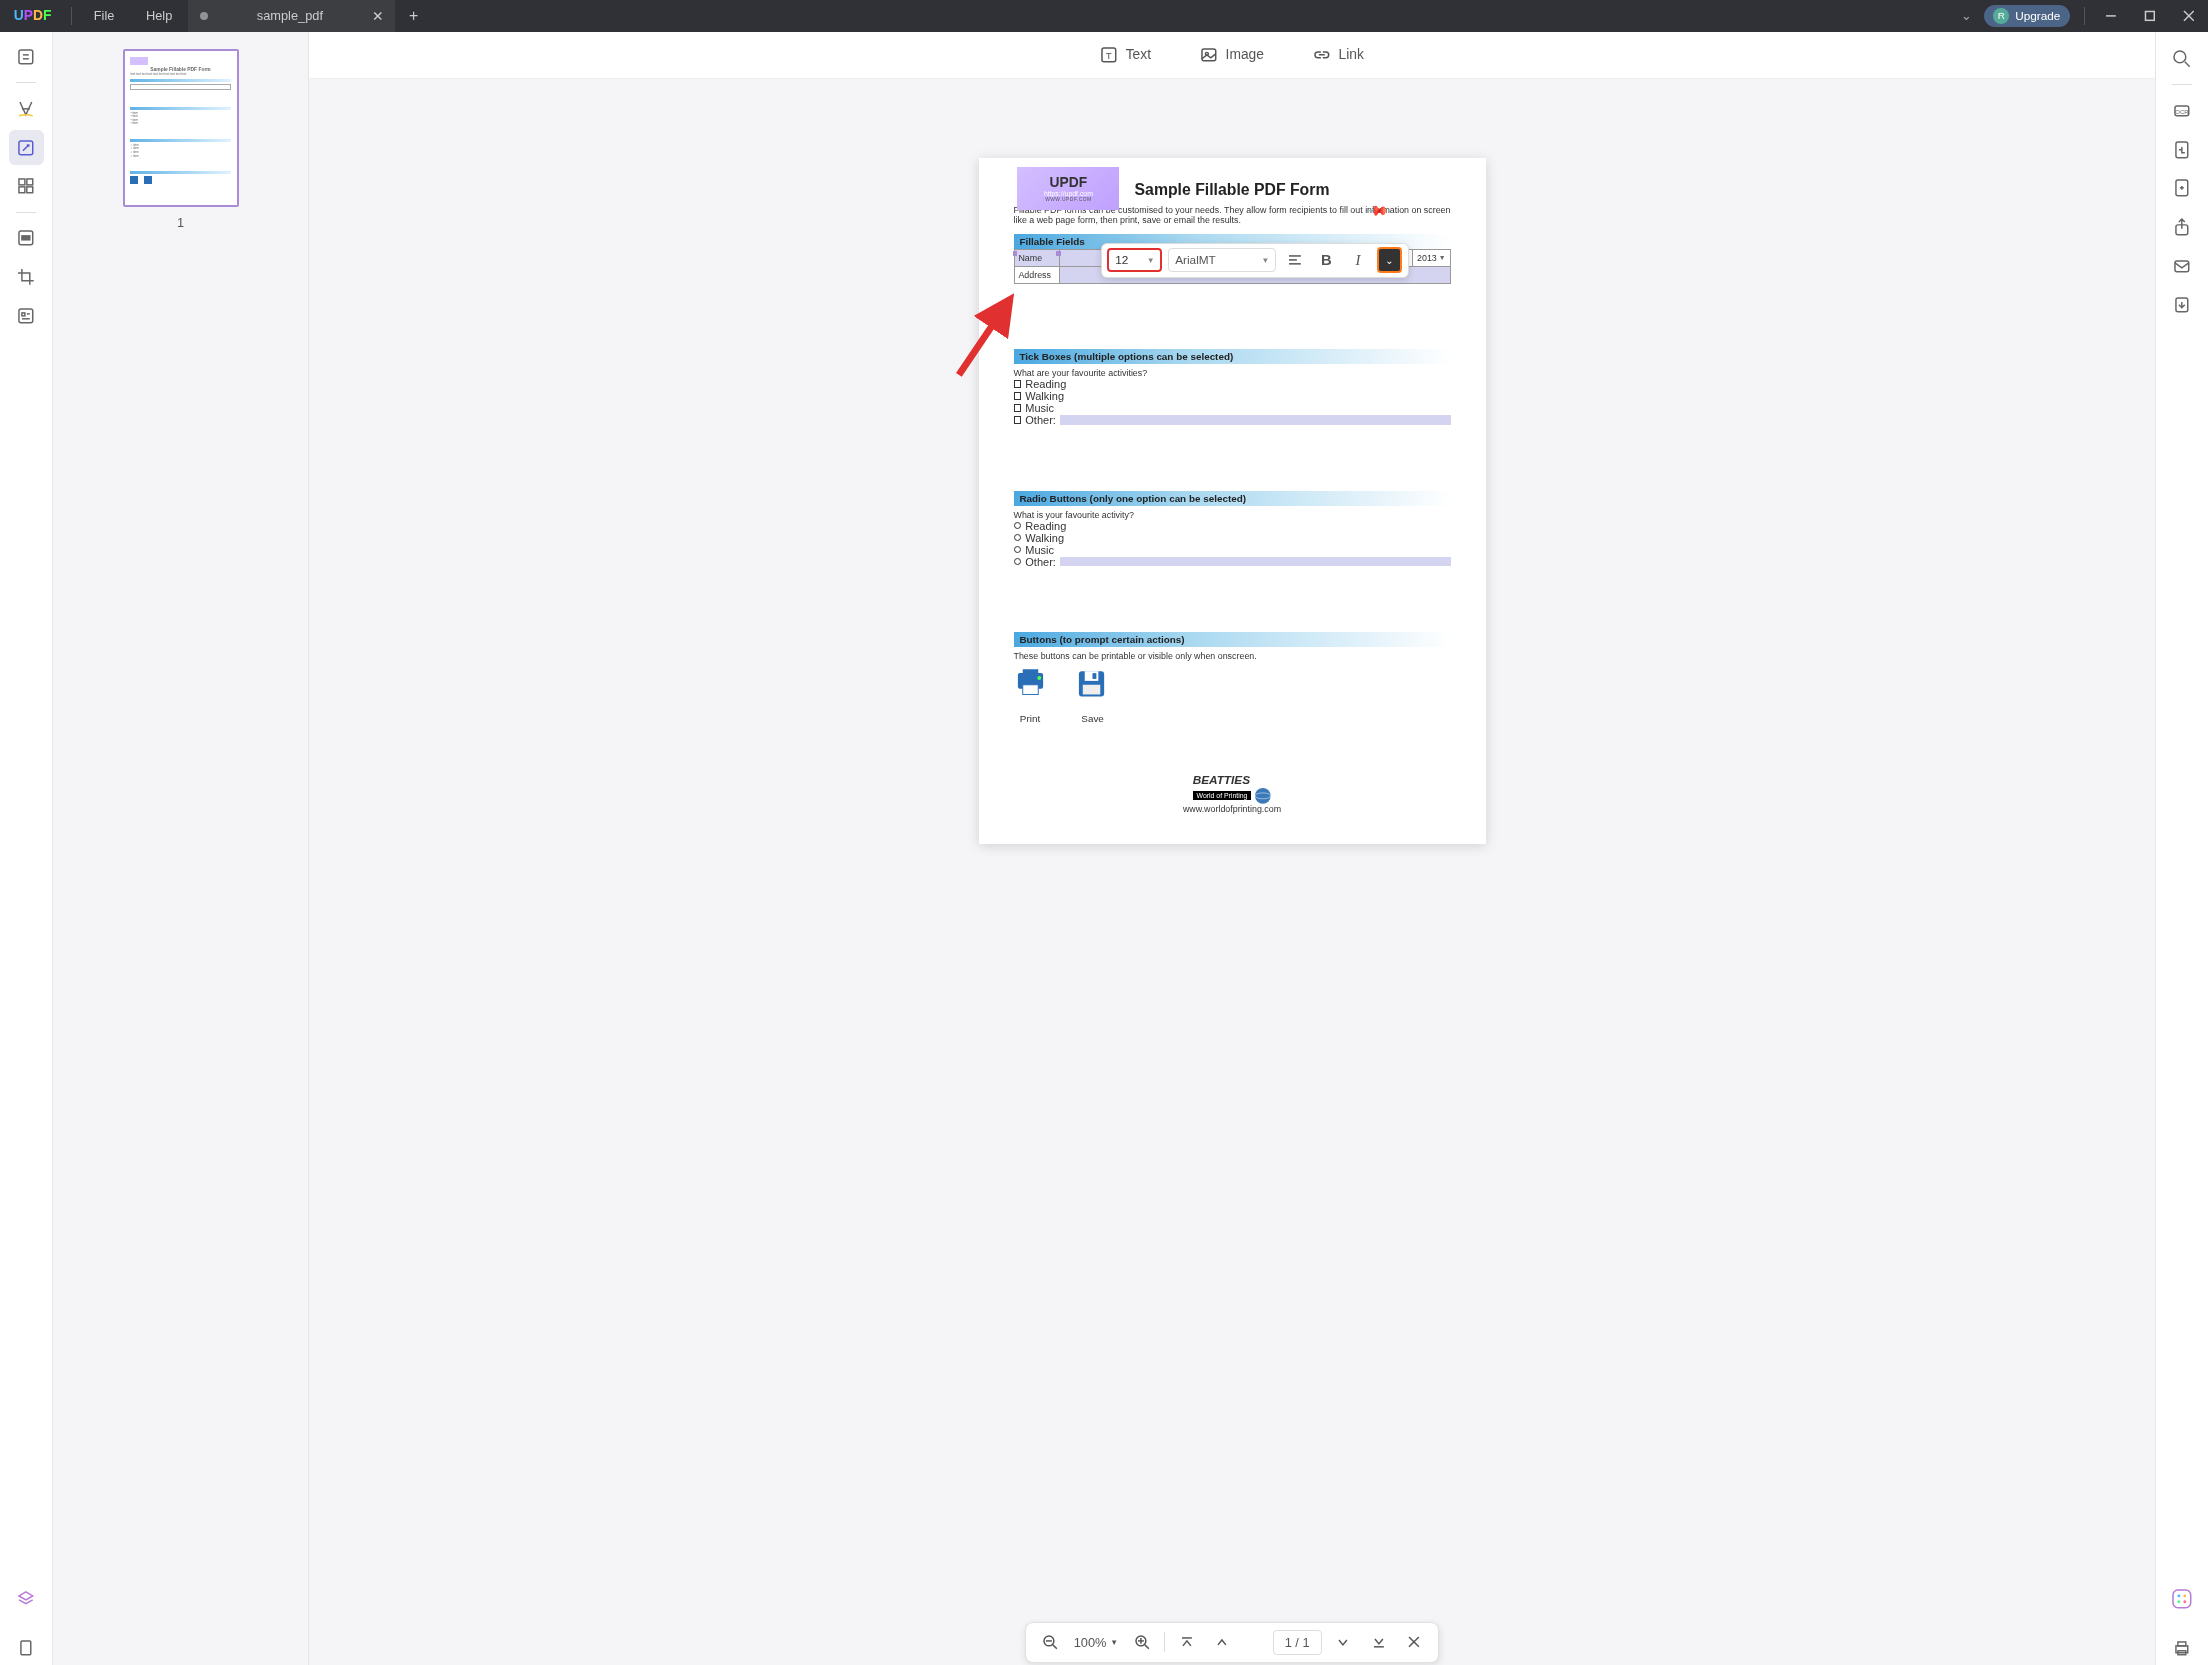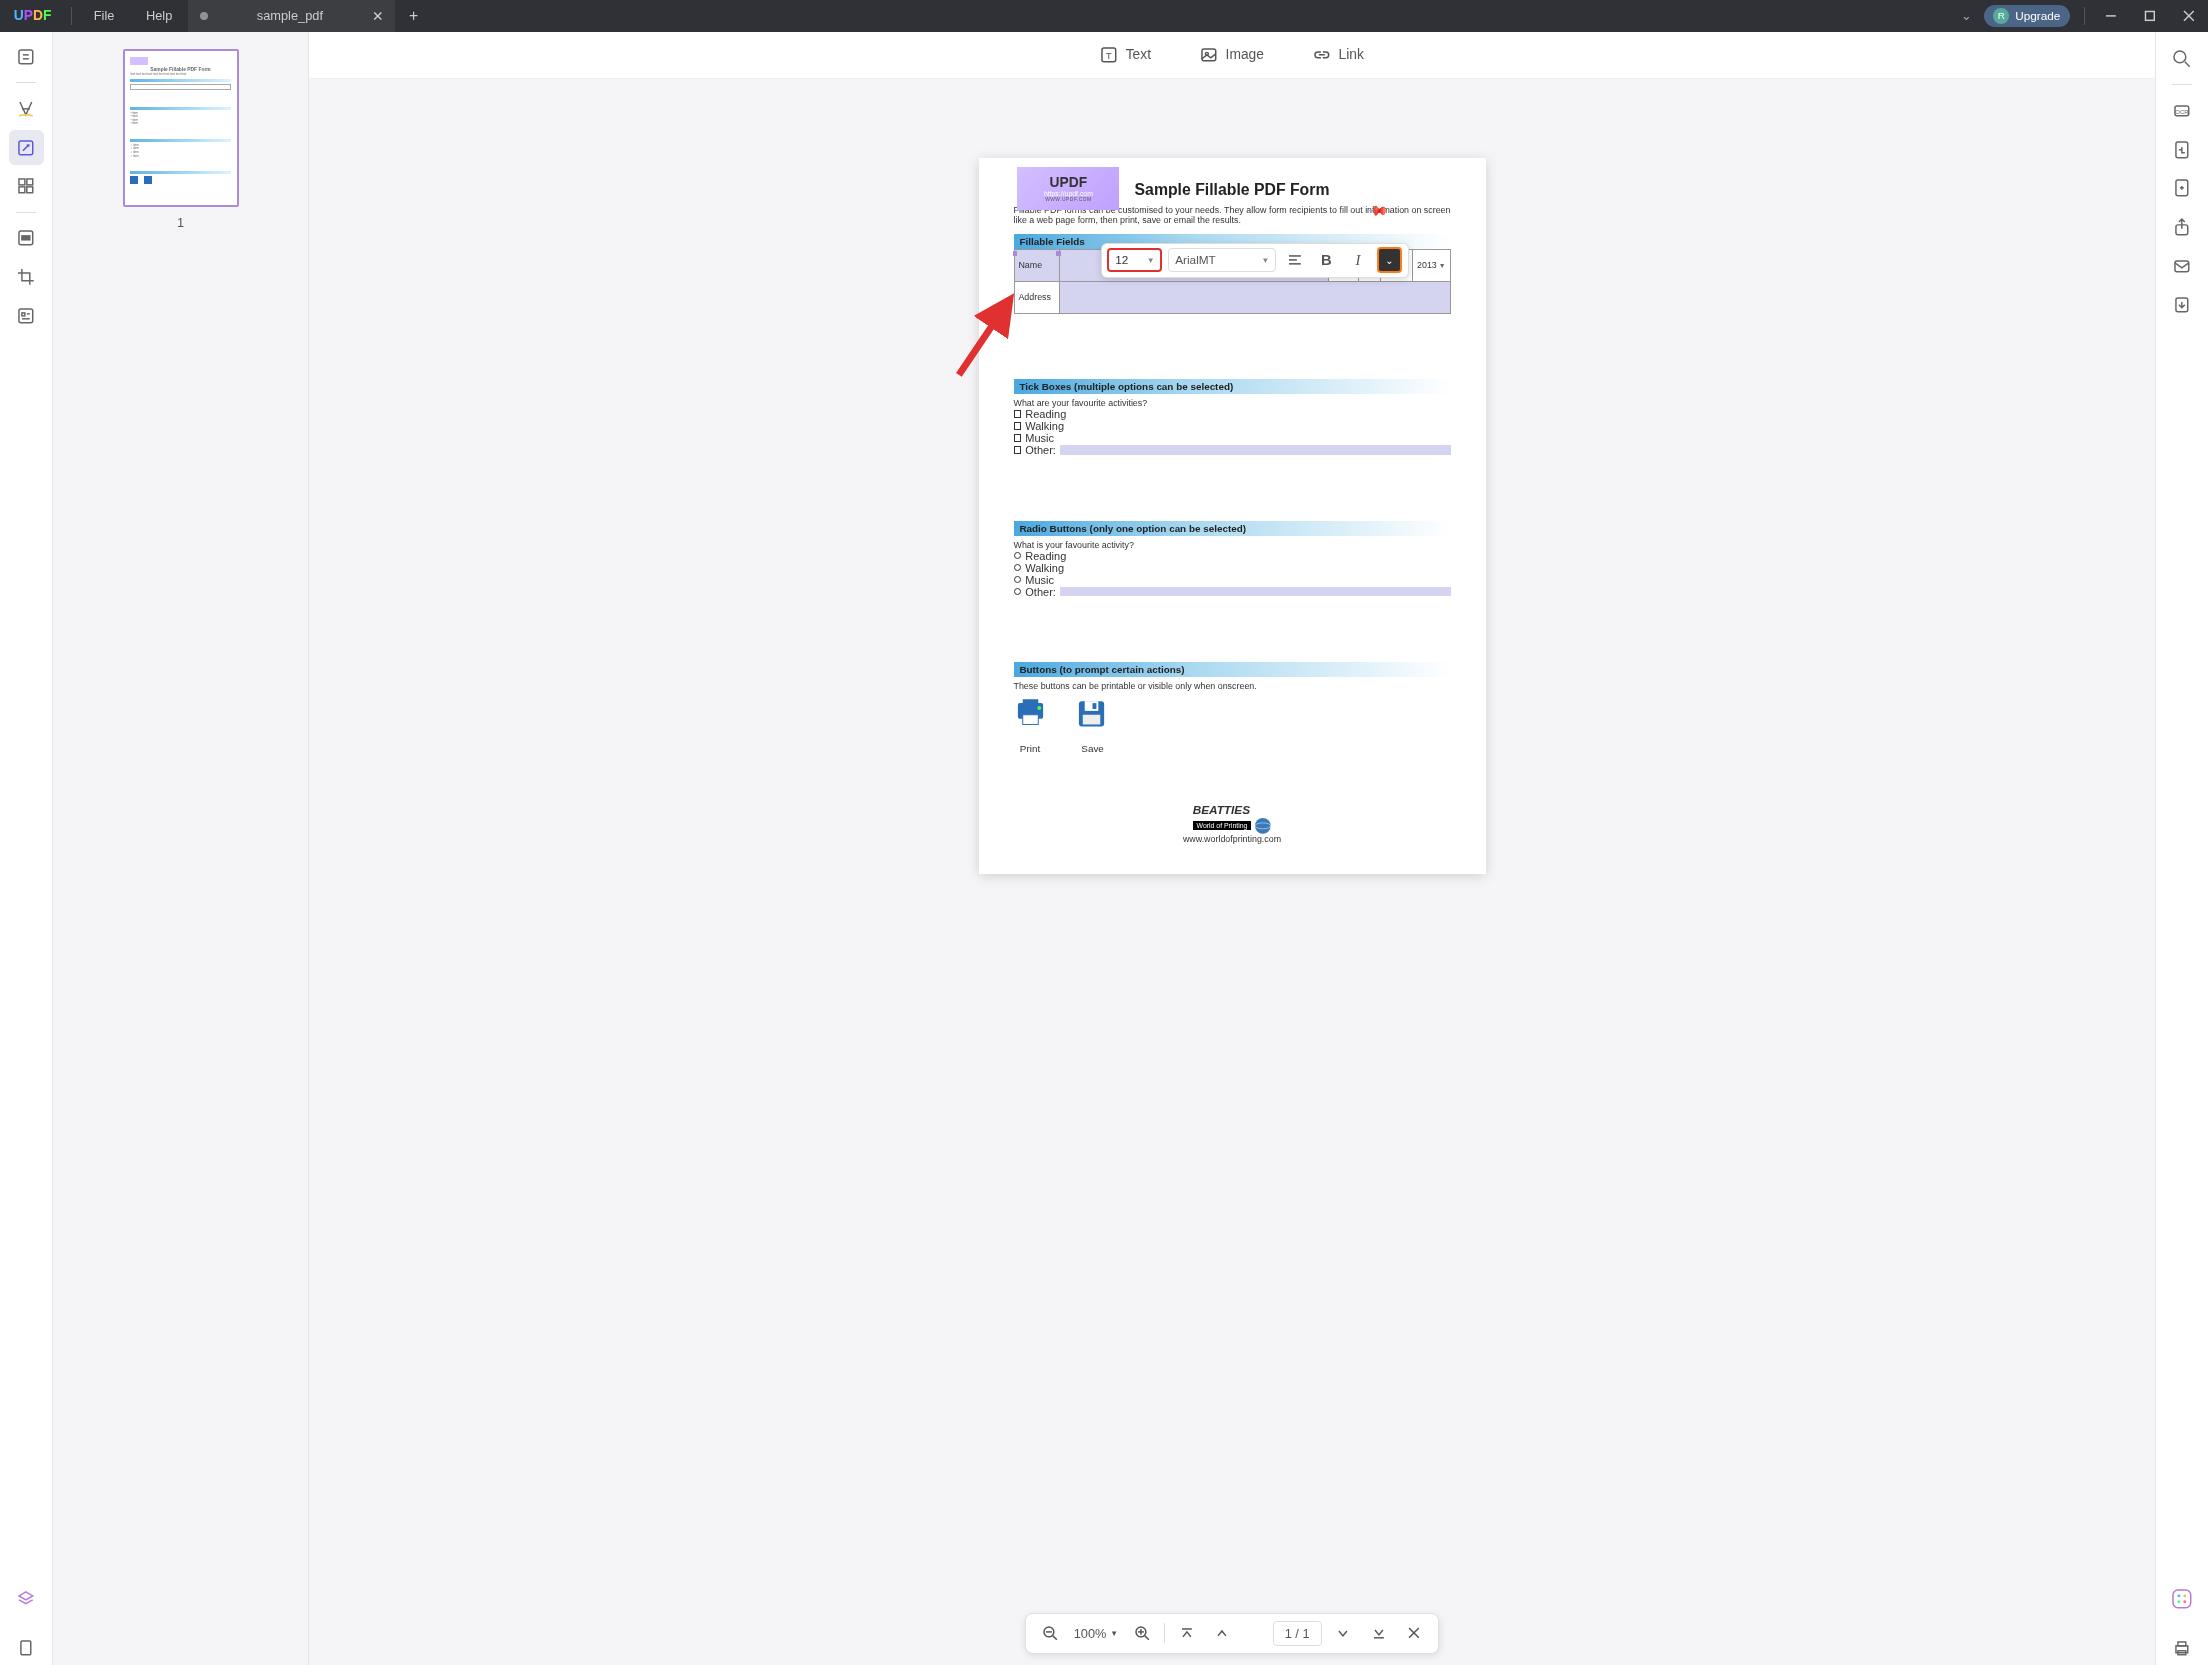--- a/index.html
+++ b/index.html
@@ -41,21 +41,21 @@
 
 .page { width: 507px; background: #fff; box-shadow: 0 2px 11.8px rgba(0,0,0,0.15); margin: 79px 0 49px; padding: 9.9px 0 29.6px; position: relative; font-size: 9.9px; color: #333; }
 .page .inner { padding: 0 35px; }
 .page .logo-box { width: 102px; height: 43px; background: linear-gradient(135deg, #d4bfff, #bfa0ff); margin-left: 3.9px; display: flex; flex-direction: column; align-items: center; justify-content: center; font-size: 7.9px; color: #fff; position: relative; }
 .page .logo-box .t1 { font-size: 13.8px; font-weight: bold; color: #333; }
 .page h1 { font-size: 15.8px; font-weight: bold; margin: -29.6px 0 5.9px; text-align: center; color: #222; }
 .page .pin { position: absolute; right: 99px; top: 45px; color: #b878d6; font-size: 13.8px; transform: rotate(45deg); }
 .page .desc { font-size: 8.9px; text-align: justify; margin-bottom: 7.9px; line-height: 1.2; }
 .page .section-header { background: linear-gradient(to right, #4aa8e0 0%, #a8d8f0 40%, #fff 100%); color: #222; font-weight: bold; font-size: 9.9px; padding: 2px 5.9px; margin-top: 5.9px; }
 .page table { width: 100%; border-collapse: collapse; font-size: 8.9px; }
-.page td { border: 1px solid #999; padding: 1px 3.9px; height: 32px; }
+.page td { border: 1px solid #999; padding: 1px 3.9px; height: 17px; }
 .page td.field { background: #d4d4f0; }
 .page td.label { background: #fff; width: 45px; }
 .page .sel { display: inline-flex; align-items: center; background: #fff; border: none; padding: 0; font-size: 8.9px; }
 .page .sel .arr { font-size: 6.9px; color: #666; margin-left: 2px; }
 .page .q { font-size: 8.9px; margin-top: 3.9px; }
 .page .opt { font-size: 11px; display: flex; align-items: center; gap: 3.9px; }
 .page .opt .box { width: 7.9px; height: 7.9px; border: 1px solid #333; }
 .page .opt .rad { width: 7.9px; height: 7.9px; border: 1.5px solid #333; border-radius: 50%; }
 .page .other-line { flex: 1; height: 9.9px; background: #d4d4f0; }
 .page .spacer-block { height: 59px; }
@@ -76,21 +76,21 @@
 .arrow-annot { position: absolute; width: 79px; height: 99px; }
 .arrow-annot svg { width: 100%; height: 100%; }
 
 
 .right-rail { width: 53px; background: #fff; border-left: 1px solid #e5e5e5; display: flex; flex-direction: column; align-items: center; padding-top: 9.9px; gap: 3.9px; }
 .right-rail .rt { width: 35px; height: 35px; display: flex; align-items: center; justify-content: center; border-radius: 5.9px; cursor: pointer; color: #666; }
 .right-rail .divider { width: 19.7px; height: 1px; background: #ddd; margin: 3.9px 0; }
 .right-rail .bottom { margin-top: auto; margin-bottom: 9.9px; }
 
 
-.page-nav { position: absolute; bottom: 11px; left: 50%; transform: translateX(-50%); background: #fff; border: 1px solid #e0e0e0; border-radius: 7.9px; box-shadow: 0 2px 7.9px rgba(0,0,0,0.1); display: flex; align-items: center; padding: 5.9px 9.9px; gap: 7.9px; font-size: 12.8px; color: #555; }
+.page-nav { position: absolute; bottom: 2px; left: 50%; transform: translateX(-50%); background: #fff; border: 1px solid #e0e0e0; border-radius: 7.9px; box-shadow: 0 2px 7.9px rgba(0,0,0,0.1); display: flex; align-items: center; padding: 5.9px 9.9px; gap: 7.9px; font-size: 12.8px; color: #555; }
 .page-nav .nb { width: 27.6px; height: 27.6px; display: flex; align-items: center; justify-content: center; border-radius: 3.9px; cursor: pointer; }
 .page-nav .zoom-val { display: flex; align-items: center; gap: 3.9px; min-width: 49px; justify-content: center; }
 .page-nav .pg-input { border: 1px solid #ddd; border-radius: 3.9px; padding: 3.9px 7.9px; min-width: 49px; text-align: center; margin-left: 29px; }
 .page-nav .vsep { width: 1px; height: 19.7px; background: #ddd; }
 
 svg { display: block; }
 </style>
 </head>
 <body>
 

